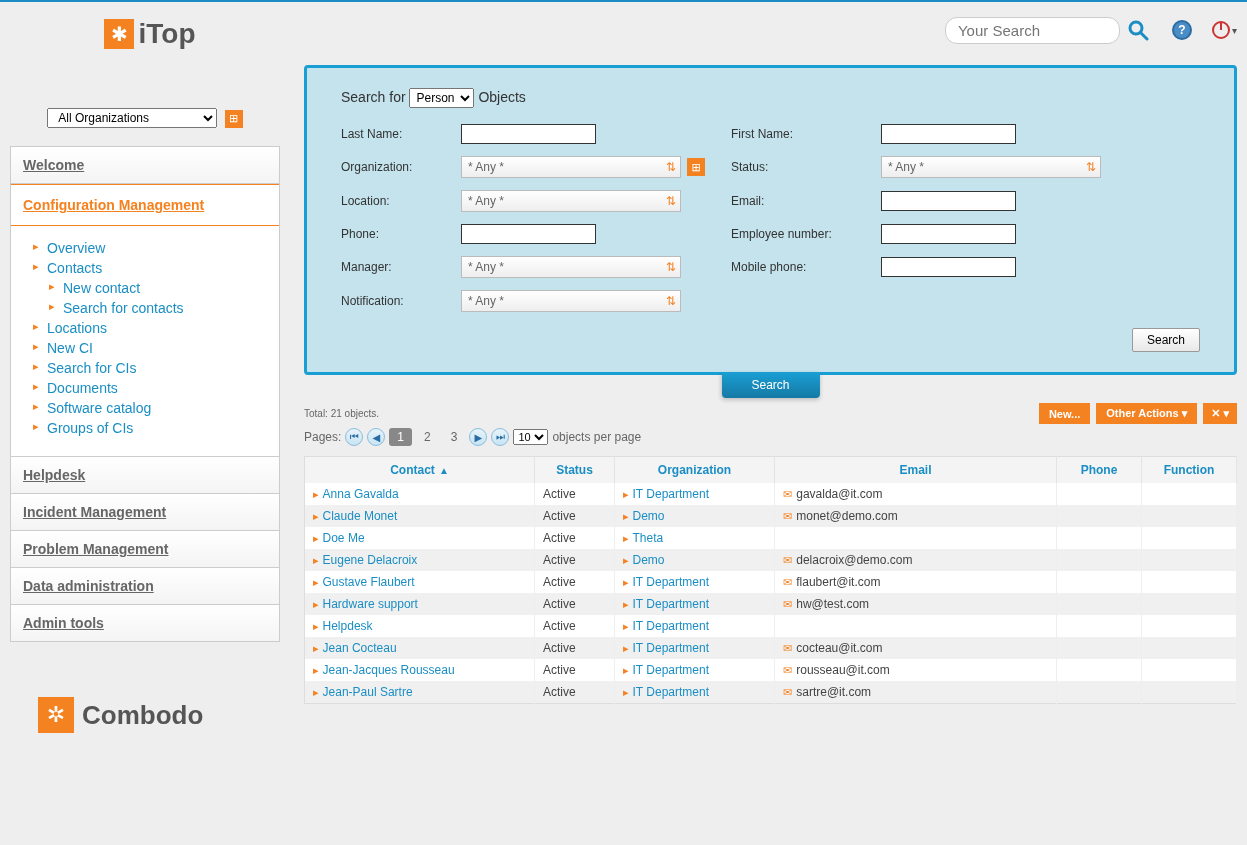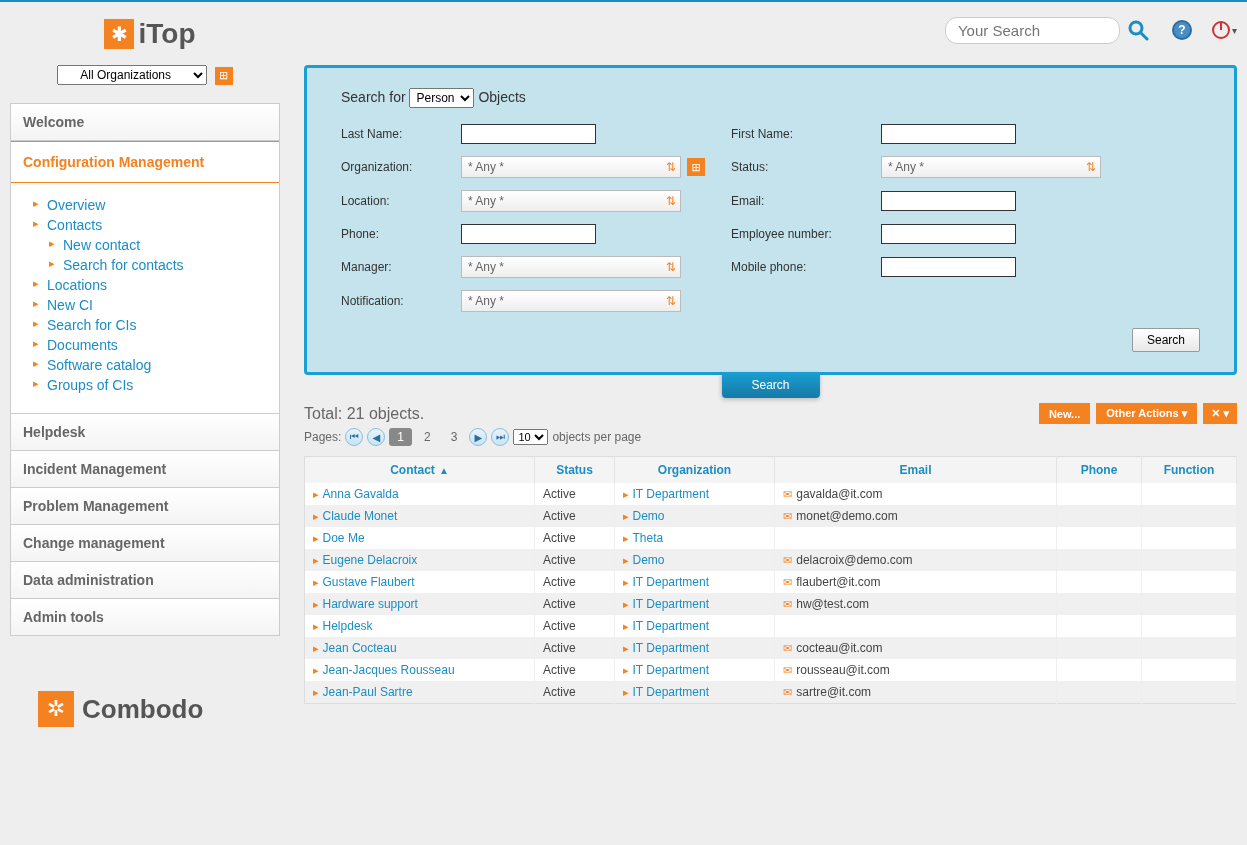--- a/index.html
+++ b/index.html
@@ -14,24 +14,24 @@
 .search-input { border: 1px solid #ccc; border-radius: 12px; padding: 4px 12px; width: 175px; font-size: 15px; }
 .search-icon-btn { width: 28px; height: 28px; display: inline-flex; align-items: center; justify-content: center; margin-left: 4px; }
 .help-icon { width: 20px; height: 20px; border-radius: 50%; background: #4a8cc4; color: #fff; display: inline-flex; align-items: center; justify-content: center; font-weight: bold; border: 2px solid #2a6ca4; }
 .logoff-btn { display: inline-flex; align-items: center; }
 .power-icon { width: 18px; height: 18px; border-radius: 50%; border: 2px solid #c33; display: inline-flex; align-items: center; justify-content: center; position: relative; }
 .power-icon::before { content: ''; width: 2px; height: 8px; background: #c33; position: absolute; top: -1px; }
 
 .layout { display: flex; padding: 0 10px 20px 10px; gap: 24px; }
 .sidebar { flex: 0 0 270px; }
 .org-row { text-align: center; margin-bottom: 18px; }
-.org-select { width: 150px; padding: 1px 18px; font-size: 12px; }
+.org-select { width: 170px; padding: 1px 6px; font-size: 12px; margin-top: 43px; }
 .org-tree-btn { width: 18px; height: 18px; background: #f58220; color: #fff; display: inline-flex; align-items: center; justify-content: center; vertical-align: middle; font-size: 11px; margin-left: 4px; }
 .accordion { border: 1px solid #ccc; background: #fff; }
-.acc-header { padding: 10px 12px; border-bottom: 1px solid #ccc; cursor: pointer; font-size: 14px; font-weight: bold; color: #666; background: linear-gradient(#fff, #f4f4f4); }
+.acc-header { padding: 10px 12px; border-bottom: 1px solid #ccc; cursor: pointer; font-size: 14px; font-weight: bold; color: #666; background: linear-gradient(#fff, #f4f4f4); text-decoration: underline; }
 .acc-header:last-child { border-bottom: none; }
 .acc-header.active { color: #f58220; border: 1px solid #f58220; border-left: none; border-right: none; background: #fff; padding: 12px; }
 .acc-content { padding: 12px 8px 18px 8px; border-bottom: 1px solid #ccc; }
 .acc-content ul { list-style: none; }
 .acc-content li { padding: 2px 0 2px 28px; position: relative; }
 .acc-content li.sub { padding-left: 44px; }
 .acc-content li::before { content: '▸'; color: #f58220; position: absolute; left: 14px; font-size: 11px; }
 .acc-content li.sub::before { left: 30px; }
 .acc-content a { color: #1a8ec4; text-decoration: none; font-size: 14px; }
 
@@ -48,21 +48,21 @@
 .form-input { border: 1px solid #333; padding: 2px 4px; width: 135px; font-size: 12px; }
 .form-select { width: 220px; background: linear-gradient(#fff,#eee); border: 1px solid #bbb; padding: 3px 6px; font-size: 12px; color: #666; display: flex; justify-content: space-between; align-items: center; }
 .form-select .updown { color: #f58220; font-size: 12px; letter-spacing: -2px; }
 .tree-inline { width: 18px; height: 18px; background: #f58220; color: #fff; display: inline-flex; align-items: center; justify-content: center; font-size: 11px; }
 .search-btn-row { text-align: right; margin-top: 16px; }
 .search-btn { background: linear-gradient(#fff,#e8e8e8); border: 1px solid #999; padding: 4px 14px; font-size: 12px; cursor: pointer; border-radius: 2px; }
 .search-tab { position: relative; height: 0; }
 .search-tab-inner { position: absolute; left: 50%; transform: translateX(-50%); top: -3px; background: linear-gradient(#1a9fd4,#1579a4); color: #fff; padding: 6px 30px; font-size: 12px; border-radius: 0 0 4px 4px; box-shadow: 0 2px 4px rgba(0,0,0,0.2); }
 
 .results-header { display: flex; align-items: center; margin-top: 28px; }
-.total-text { color: #666; font-size: 16px; text-align: center; }
+.total-text { color: #666; font-size: 10px; text-align: center; }
 .action-btns { margin-left: auto; display: flex; gap: 6px; }
 .action-btn { background: #f58220; color: #fff; border: none; padding: 4px 10px; font-size: 11px; font-weight: bold; cursor: pointer; }
 .action-btn.tools { padding: 4px 8px; }
 
 .pager { display: flex; align-items: center; gap: 4px; margin-top: 4px; font-size: 12px; color: #666; }
 .pager .nav-icon { width: 18px; height: 18px; border-radius: 50%; background: linear-gradient(#e8f4fa,#c8e4f4); border: 1px solid #8abcdc; display: inline-flex; align-items: center; justify-content: center; font-size: 10px; color: #2a6ca4; }
 .pager .pg { padding: 2px 8px; border-radius: 3px; }
 .pager .pg.active { background: #888; color: #fff; }
 .pager select { font-size: 11px; }
 
@@ -130,21 +130,20 @@
           <li><a href="#">New CI</a></li>
           <li><a href="#">Search for CIs</a></li>
           <li><a href="#">Documents</a></li>
           <li><a href="#">Software catalog</a></li>
           <li><a href="#">Groups of CIs</a></li>
         </ul>
       </div>
       <div class="acc-header">Helpdesk</div>
       <div class="acc-header">Incident Management</div>
       <div class="acc-header">Problem Management</div>
-      <div class="acc-header">Change management</div>
       <div class="acc-header">Data administration</div>
       <div class="acc-header">Admin tools</div>
     </div>
     <div class="combodo-logo">
       <span class="combodo-icon">✲</span>
       <span class="combodo-text">Combodo</span>
     </div>
   </aside>
 
   <main class="main">

